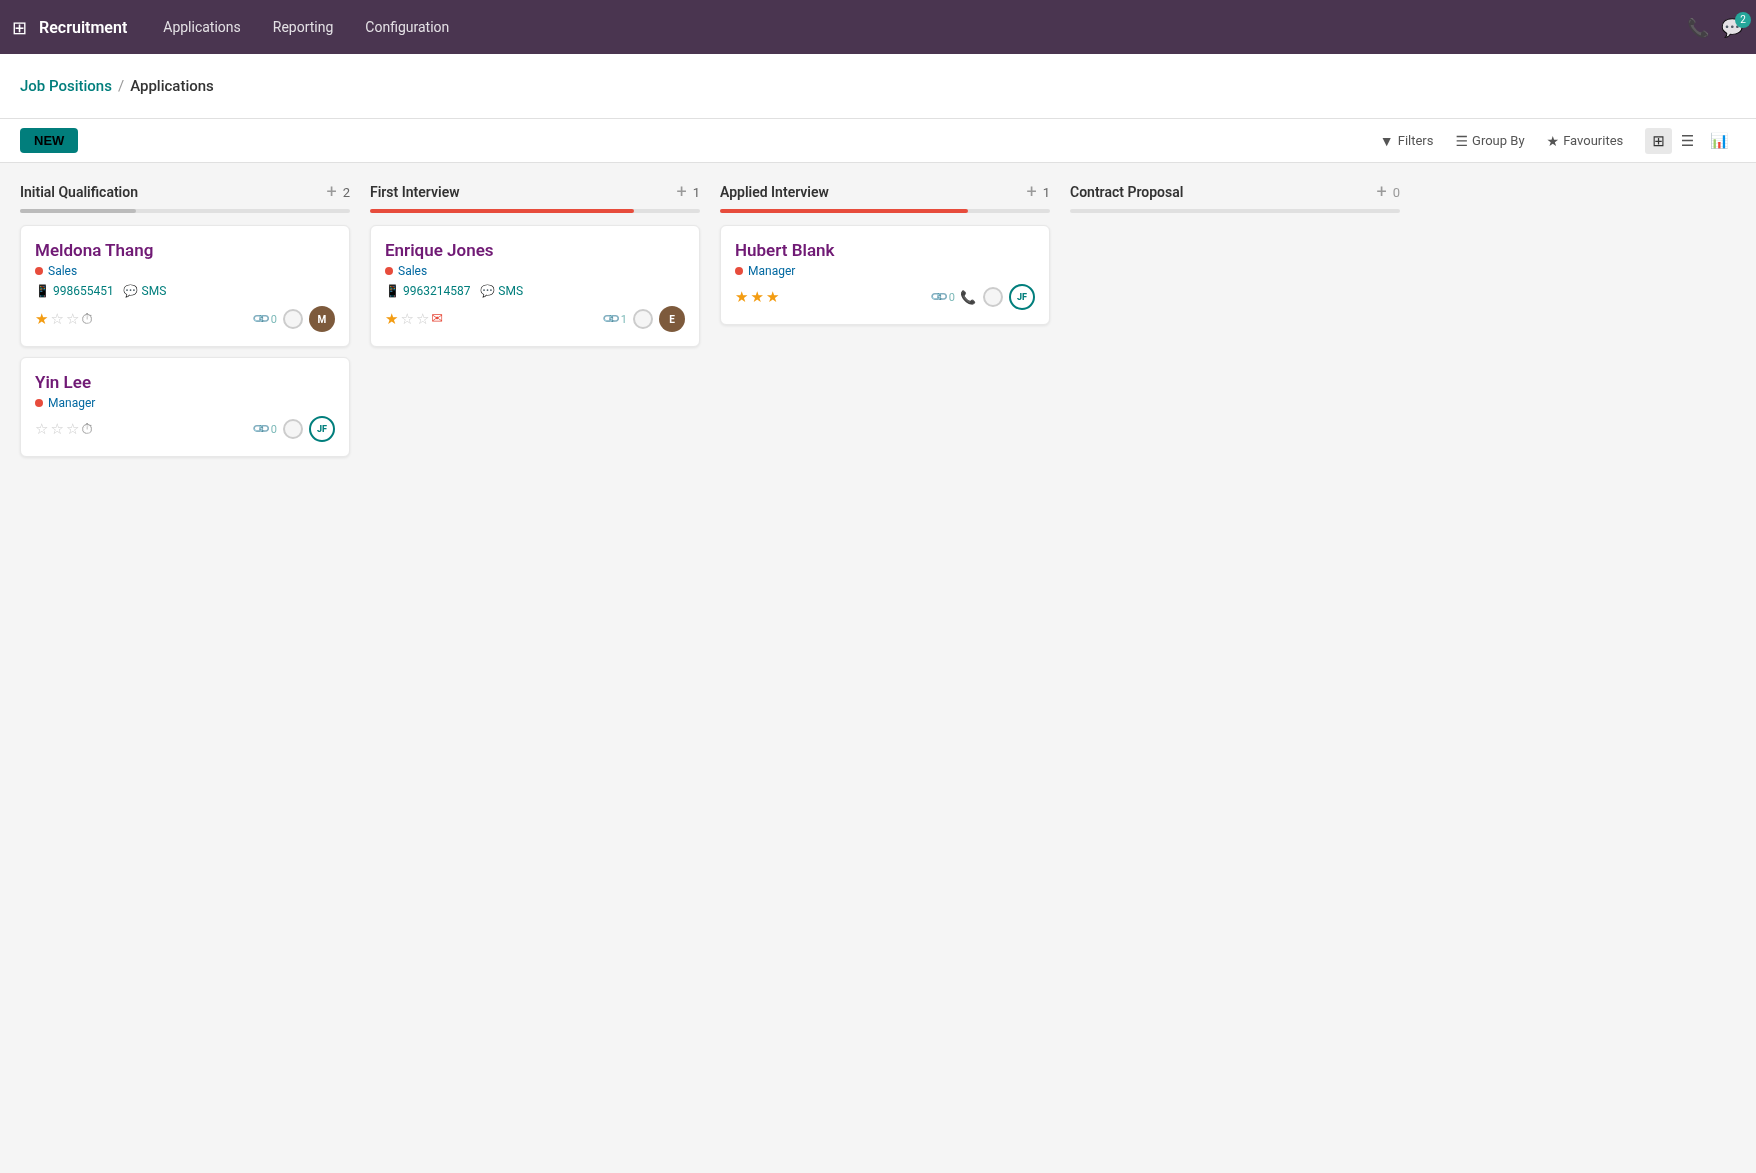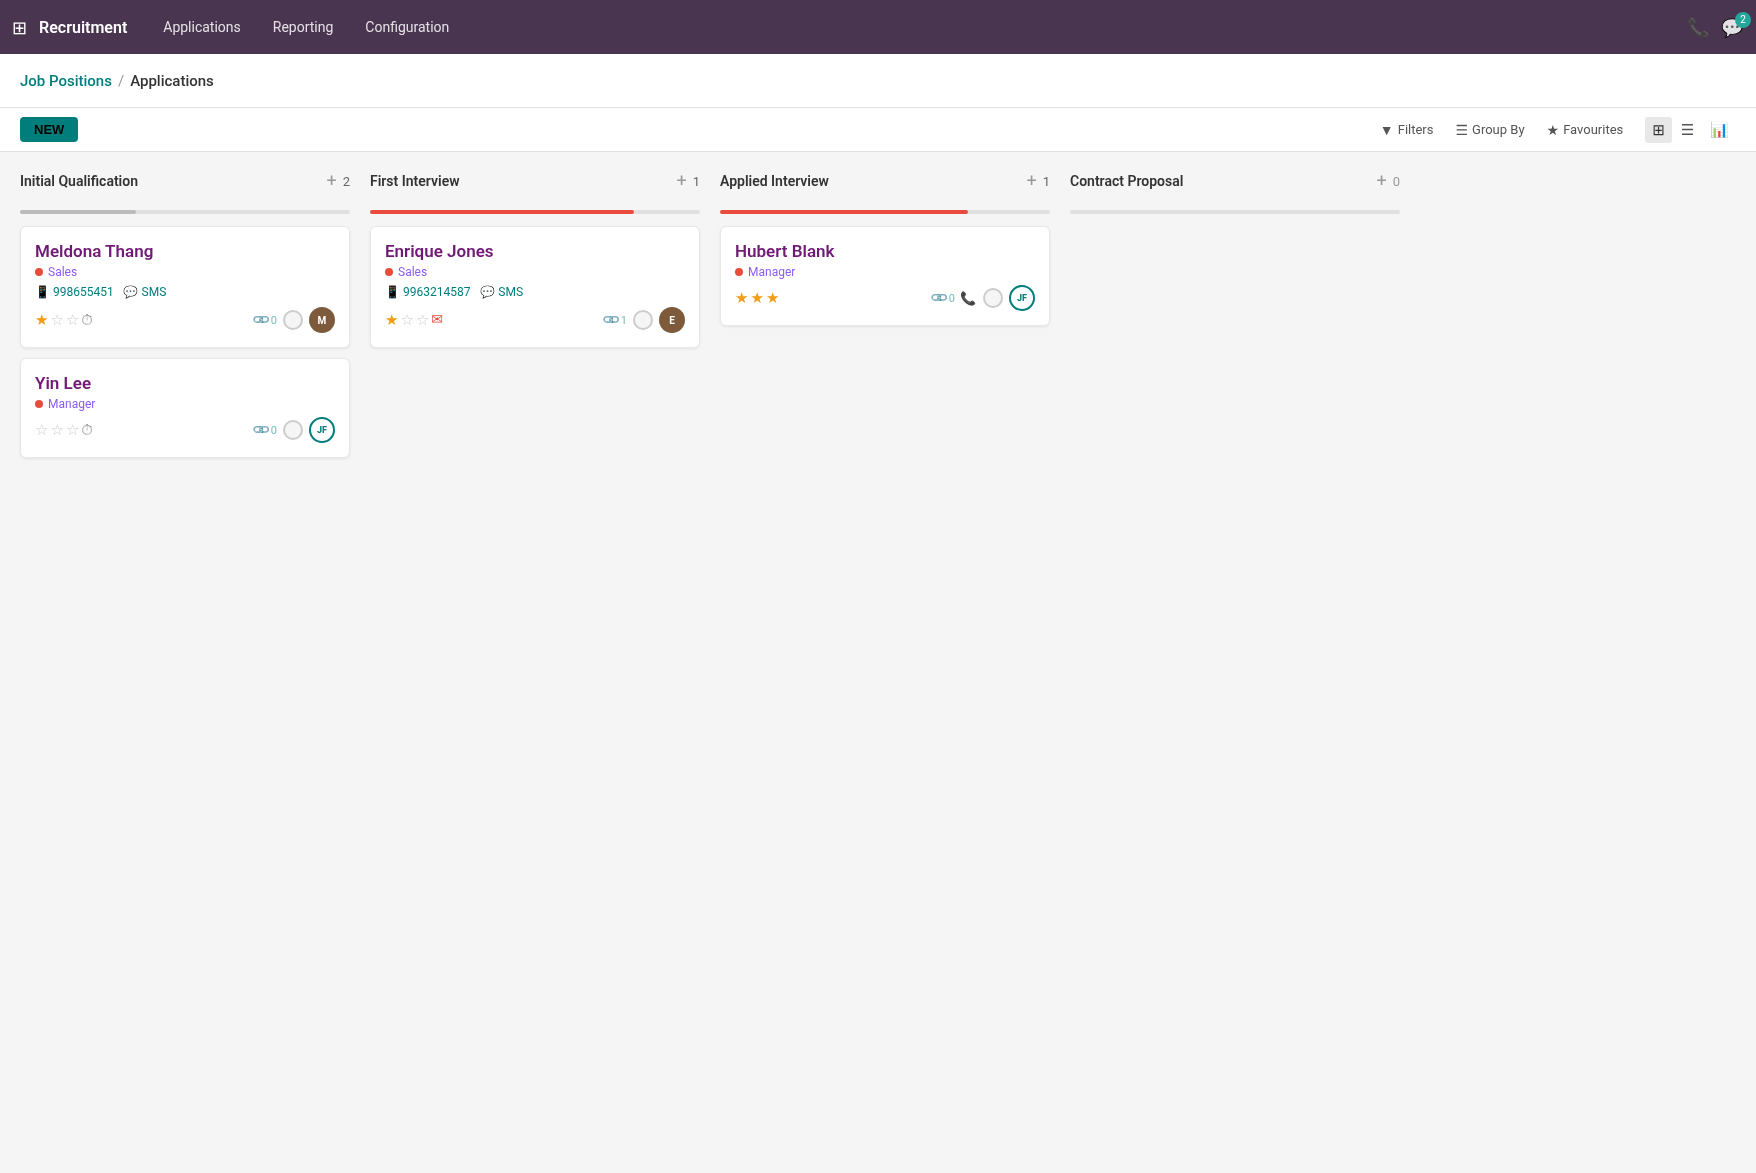--- a/index.html
+++ b/index.html
@@ -22,21 +22,21 @@
     .nav-icon-btn { color: rgba(255,255,255,0.85); font-size: 18px; cursor: pointer; position: relative; }
     .nav-badge { position: absolute; top: -5px; right: -7px; background: #25a69a; color: #fff; border-radius: 50%; width: 16px; height: 16px; font-size: 10px; display: flex; align-items: center; justify-content: center; }
 
     
     .sub-header {
       background: #fff;
       border-bottom: 1px solid #e0e0e0;
       padding: 0 20px;
       display: flex;
       align-items: center;
-      height: 54px;
+      height: 65px;
       gap: 12px;
     }
     .breadcrumb { display: flex; align-items: center; gap: 6px; font-size: 15px; }
     .breadcrumb-link { color: #017e7c; cursor: pointer; font-weight: 500; }
     .breadcrumb-sep { color: #999; }
     .breadcrumb-current { color: #333; font-weight: 500; }
     .sub-header-spacer { flex: 1; }
     .filter-bar { display: flex; align-items: center; gap: 4px; }
     .filter-tag { display: flex; align-items: center; gap: 4px; background: #fff; border: 1px solid #ccc; border-radius: 4px; padding: 3px 8px; font-size: 12px; }
     .filter-tag-label { background: #6c5b7b; color: #fff; border-radius: 3px; padding: 1px 6px; font-size: 11px; font-weight: 600; }
@@ -84,21 +84,21 @@
     .kanban-column {
       min-width: 330px;
       max-width: 330px;
       margin-right: 20px;
       display: flex;
       flex-direction: column;
     }
     .column-header {
       display: flex;
       align-items: center;
-      margin-bottom: 20px;
+      margin-bottom: 8px;
       gap: 6px;
     }
     .column-title { font-size: 14px; font-weight: 600; color: #333; flex: 1; }
     .column-count { font-size: 13px; color: #666; }
     .column-add { color: #999; cursor: pointer; font-size: 18px; line-height: 1; }
     .progress-bar-bg { height: 4px; background: #e0e0e0; border-radius: 2px; margin-bottom: 12px; }
     .progress-bar-fill { height: 4px; border-radius: 2px; }
     .progress-red { background: #e74c3c; }
     .progress-gray { background: #bbb; }
 
@@ -106,21 +106,21 @@
     .kanban-card {
       background: #fff;
       border-radius: 6px;
       padding: 14px;
       margin-bottom: 10px;
       box-shadow: 0 1px 3px rgba(0,0,0,0.08);
       border: 1px solid #e8e8e8;
       cursor: pointer;
     }
     .card-name { font-size: 17px; font-weight: 600; color: #701a75; margin-bottom: 4px; }
-    .card-dept { display: flex; align-items: center; gap: 5px; font-size: 12px; color: #8b5cf6; margin-bottom: 6px; }
+    .card-dept { display: flex; align-items: center; gap: 5px; font-size: 12px; color: #0369a1; margin-bottom: 6px; }
     .dept-dot { width: 8px; height: 8px; border-radius: 50%; }
     .dept-dot-red { background: #e74c3c; }
     .card-contact { display: flex; align-items: center; gap: 10px; font-size: 12px; color: #017e7c; margin-bottom: 8px; }
     .contact-item { display: flex; align-items: center; gap: 3px; }
     .card-footer { display: flex; align-items: center; justify-content: space-between; }
     .card-stars { display: flex; gap: 2px; }
     .star-filled { color: #f39c12; font-size: 15px; }
     .star-empty { color: #ccc; font-size: 15px; }
     .card-meta { display: flex; align-items: center; gap: 6px; }
     .meta-link { display: flex; align-items: center; gap: 2px; color: #7cb9b8; font-size: 12px; }

